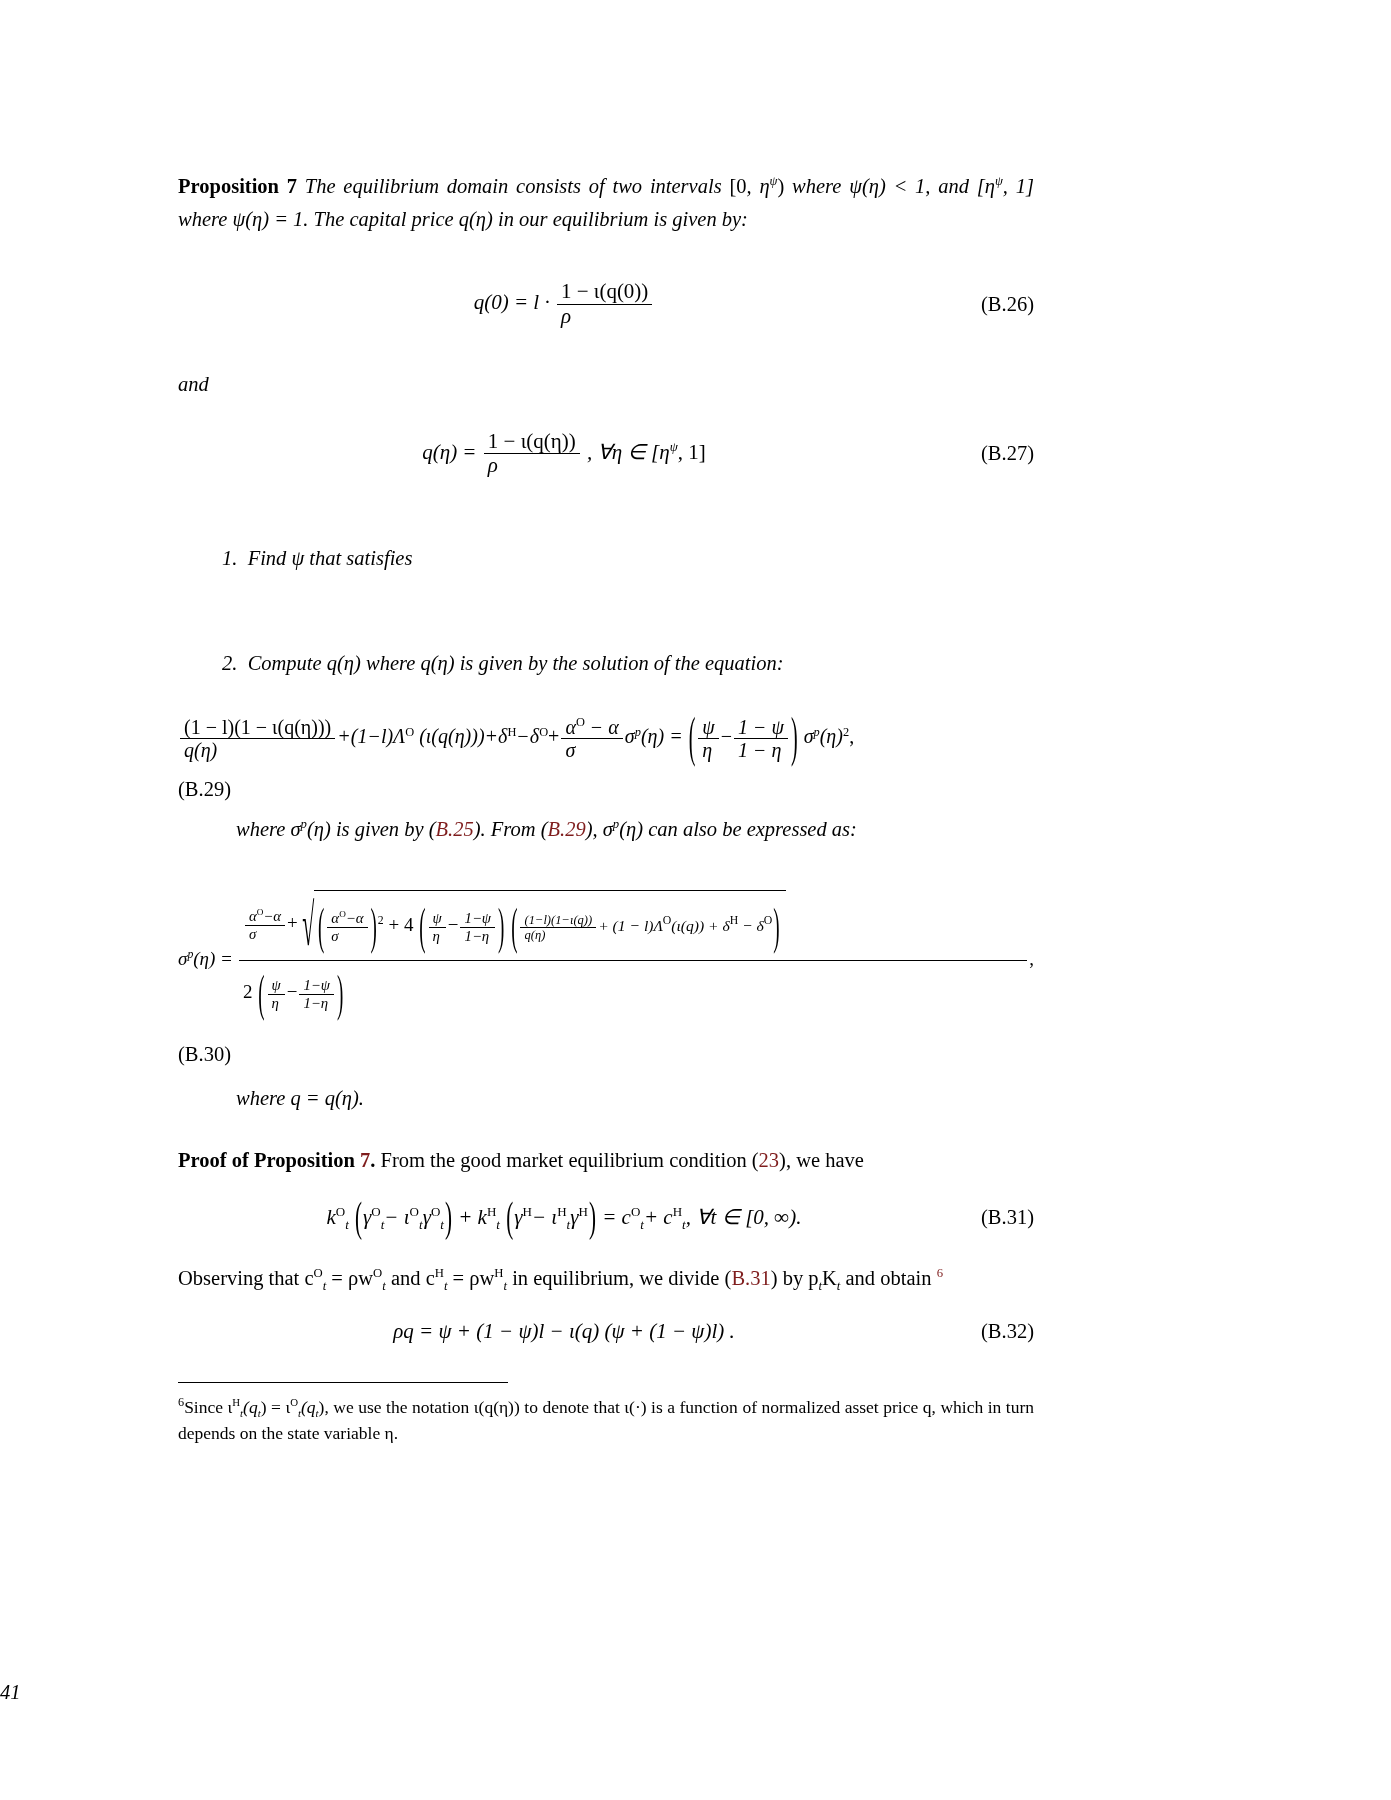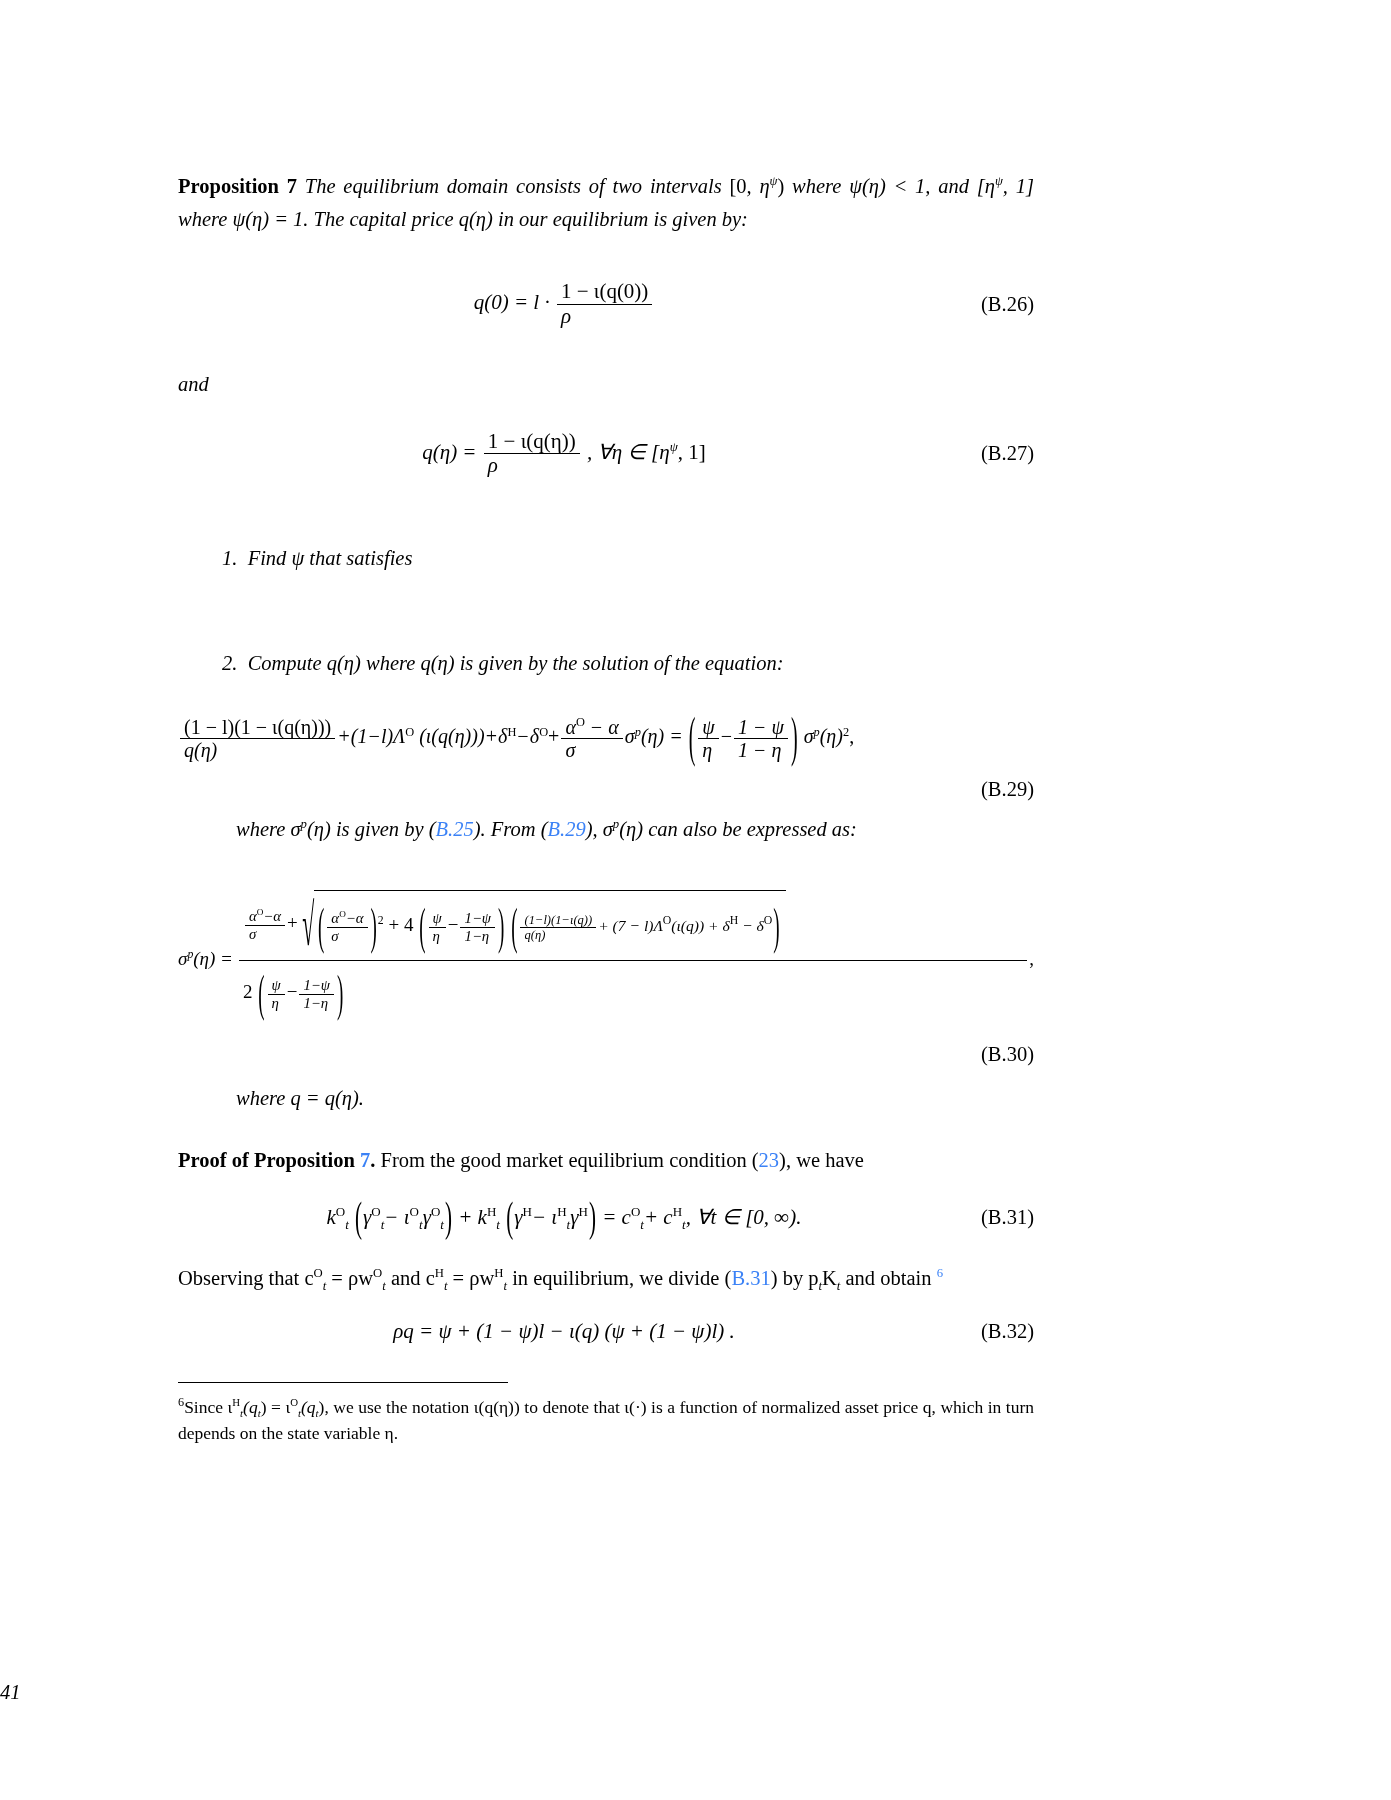--- a/index.html
+++ b/index.html
@@ -98,27 +98,26 @@
     flex: 0 0 auto;
     width: 84px;
     text-align: right;
     font-size: 20.5px;
     font-style: normal;
   }
   .eqrow.left .eqbody { text-align: left; }
 
   .tagline {
     width: 100%;
-    text-align: right;
     font-size: 20.5px;
   }
 
   .indent { padding-left: 58px; }
 
-  .ref { color: #3b82f6; }
+  .ref { color: #7f1d1d; }
   .spacer12 { height: 12px; }
   .spacer16 { height: 16px; }
   .spacer20 { height: 20px; }
   .spacer24 { height: 24px; }
   .spacer28 { height: 28px; }
   .spacer32 { height: 32px; }
   .spacer40 { height: 40px; }
 
   .fn-rule {
     width: 330px;
@@ -256,21 +255,21 @@
                 <span class="paren big">(</span><span class="frac small">
                   <span class="num mi">ψ</span>
                   <span class="den mi">η</span>
                 </span><span class="mo">−</span><span class="frac small">
                   <span class="num mi">1−ψ</span>
                   <span class="den mi">1−η</span>
                 </span><span class="paren big">)</span>
                 <span class="paren big">(</span><span class="frac tiny">
                   <span class="num mi">(1−l)(1−ι(q))</span>
                   <span class="den mi">q(η)</span>
-                </span><span class="mi" style="font-size:0.82em;">+ (7 − l)Λ</span><sup class="spn">O</sup><span class="mi" style="font-size:0.82em;">(ι(q)) + δ</span><sup class="spn">H</sup><span class="mi" style="font-size:0.82em;"> − δ</span><sup class="spn">O</sup><span class="paren big">)</span>
+                </span><span class="mi" style="font-size:0.82em;">+ (1 − l)Λ</span><sup class="spn">O</sup><span class="mi" style="font-size:0.82em;">(ι(q)) + δ</span><sup class="spn">H</sup><span class="mi" style="font-size:0.82em;"> − δ</span><sup class="spn">O</sup><span class="paren big">)</span>
               </span>
             </span>
           </span>
           <span class="den" style="white-space:nowrap;">
             <span class="mn">2</span>
             <span class="paren big">(</span><span class="frac small">
               <span class="num mi">ψ</span>
               <span class="den mi">η</span>
             </span><span class="mo">−</span><span class="frac small">
               <span class="num mi">1−ψ</span>

